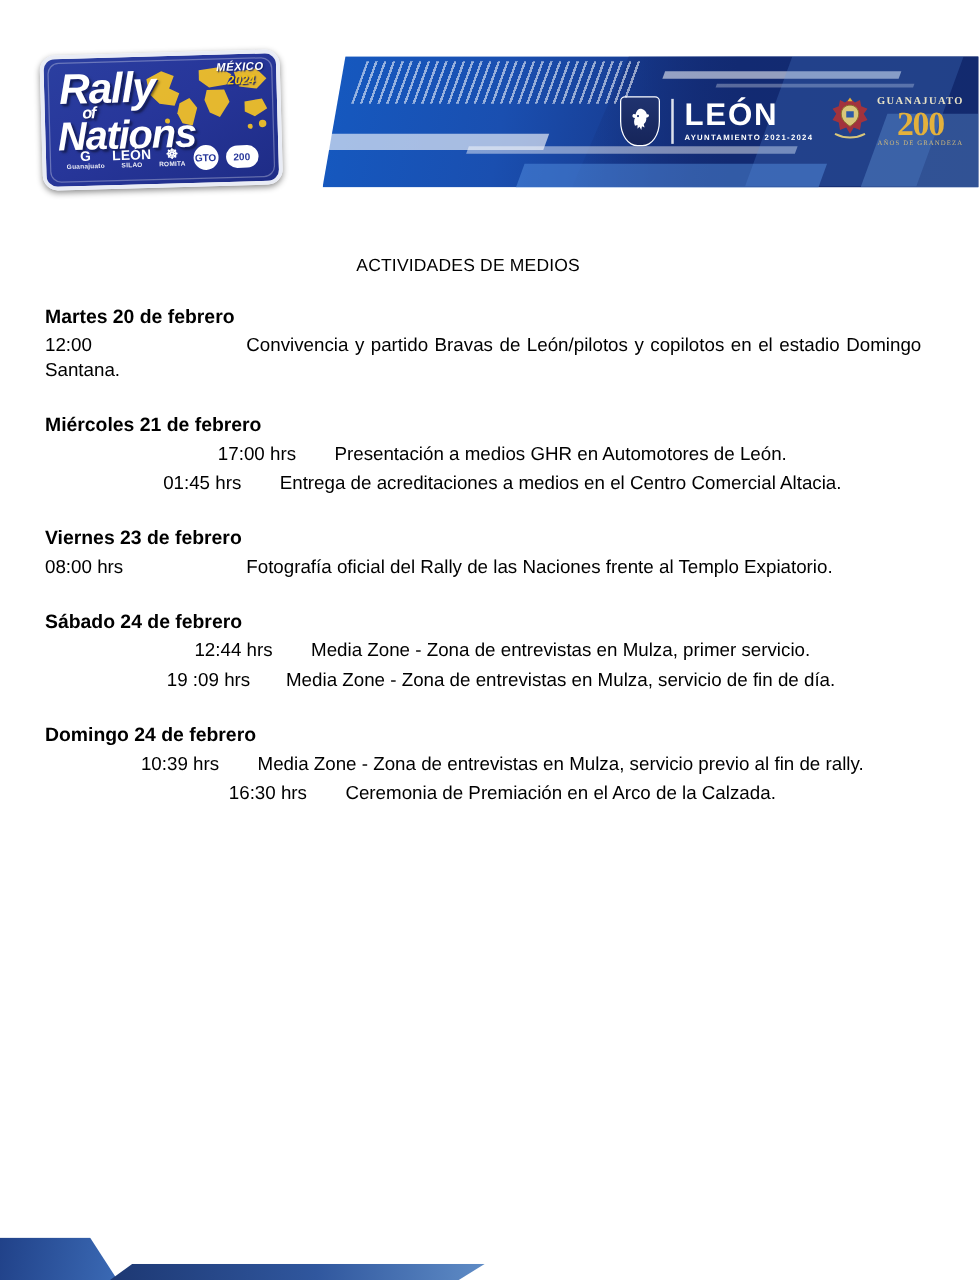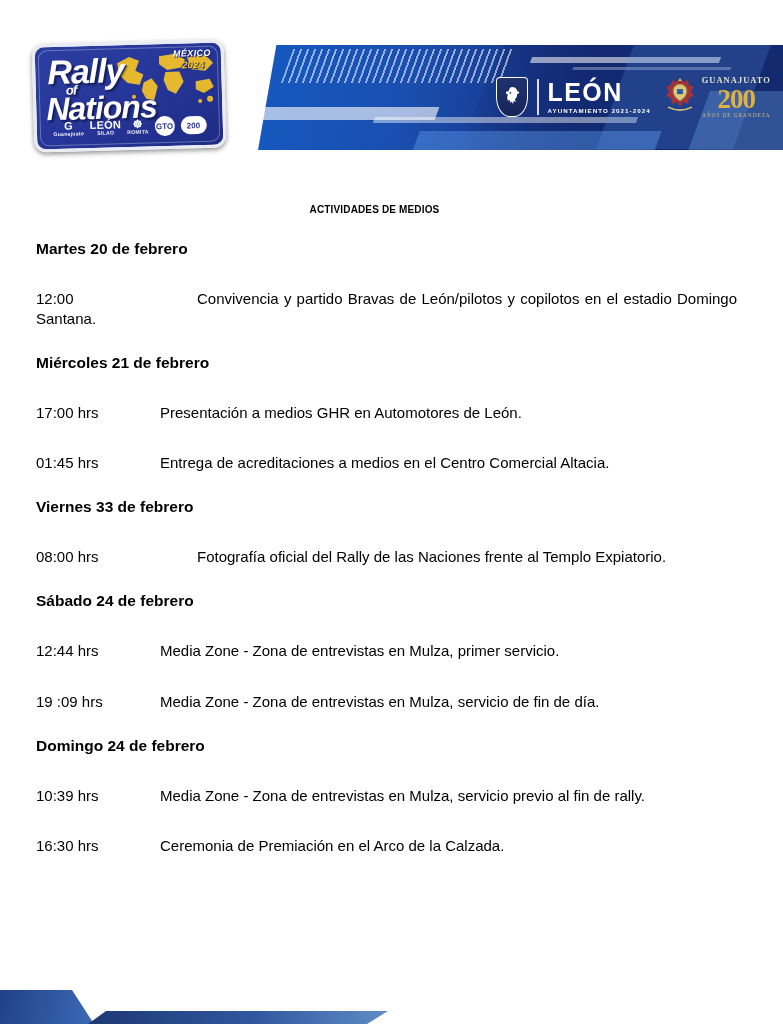--- a/index.html
+++ b/index.html
@@ -172,41 +172,41 @@
     font-family:"Liberation Serif", serif;
   }
 
   
   .doc {
     position: relative;
     padding: 0 42px 0 36px;
   }
   .doc-title {
     text-align: center;
-    font-size: 10px;
-    font-weight: bold;
+    font-size: 14px;
+    font-weight: normal;
     letter-spacing: .15px;
     margin: 26px 0 0 0;
     padding-right: 28px;
   }
   .day-block { margin-top: 0; }
   .day-heading {
     font-size: 15.5px;
     font-weight: bold;
     margin: 25px 0 0 0;
   }
   .entry {
     display: block;
     font-size: 15px;
     line-height: 1.32;
-    margin-top: 31px;
+    margin-top: 4px;
     text-align: justify;
     padding-right: 4px;
   }
-  .entry.nojustify { text-align: left; }
+  .entry.nojustify { text-align: center; }
   .entry .time {
     display: inline-block;
     min-width: 161px;
   }
   .entry .time.narrow { min-width: 124px; }
   .entry .desc { }
 
   
   .footer {
     position: absolute;
@@ -335,21 +335,21 @@
       <div class="day-block">
         <div class="day-heading">Martes 20 de febrero</div>
         <div class="entry"><span class="time">12:00</span><span class="desc">Convivencia y partido Bravas de León/pilotos y copilotos en el estadio Domingo  Santana.</span></div>
       </div>
       <div class="day-block">
         <div class="day-heading">Miércoles 21 de febrero</div>
         <div class="entry nojustify"><span class="time narrow">17:00 hrs</span><span class="desc">Presentación a medios GHR en Automotores de León.</span></div>
         <div class="entry nojustify"><span class="time narrow">01:45 hrs</span><span class="desc">Entrega de acreditaciones a medios en el Centro Comercial Altacia.</span></div>
       </div>
       <div class="day-block">
-        <div class="day-heading">Viernes 33 de febrero</div>
+        <div class="day-heading">Viernes 23 de febrero</div>
         <div class="entry"><span class="time">08:00 hrs</span><span class="desc">Fotografía oficial del Rally de las Naciones frente al Templo Expiatorio.</span></div>
       </div>
       <div class="day-block">
         <div class="day-heading">Sábado 24 de febrero</div>
         <div class="entry nojustify"><span class="time narrow">12:44 hrs</span><span class="desc">Media Zone - Zona de entrevistas en Mulza, primer servicio.</span></div>
         <div class="entry nojustify"><span class="time narrow">19 :09 hrs</span><span class="desc">Media Zone - Zona de entrevistas en Mulza, servicio de fin de día.</span></div>
       </div>
       <div class="day-block">
         <div class="day-heading">Domingo 24 de febrero</div>
         <div class="entry nojustify"><span class="time narrow">10:39 hrs</span><span class="desc">Media Zone - Zona de entrevistas en Mulza, servicio previo al fin de rally.</span></div>

